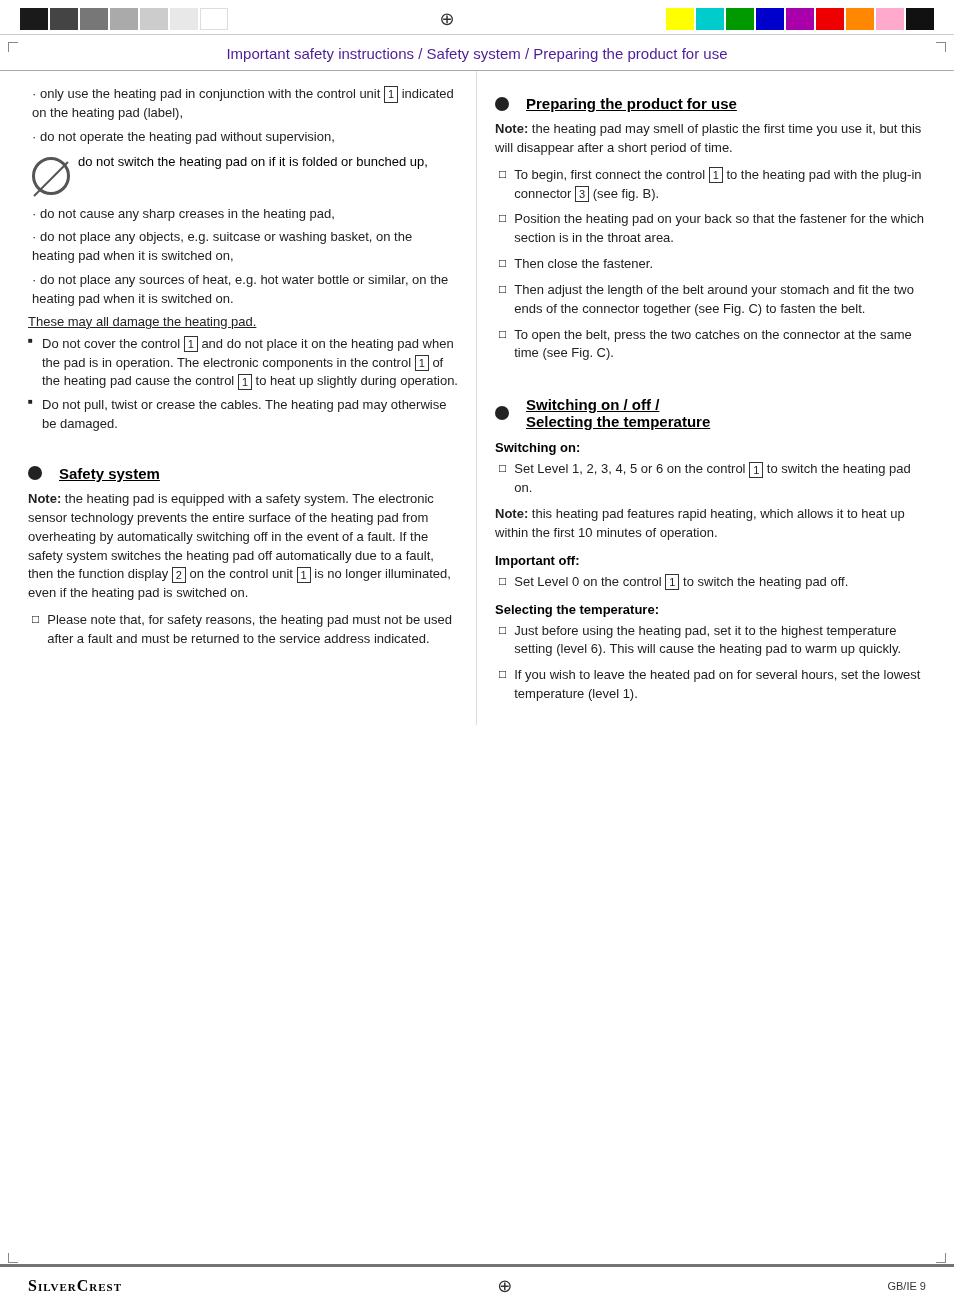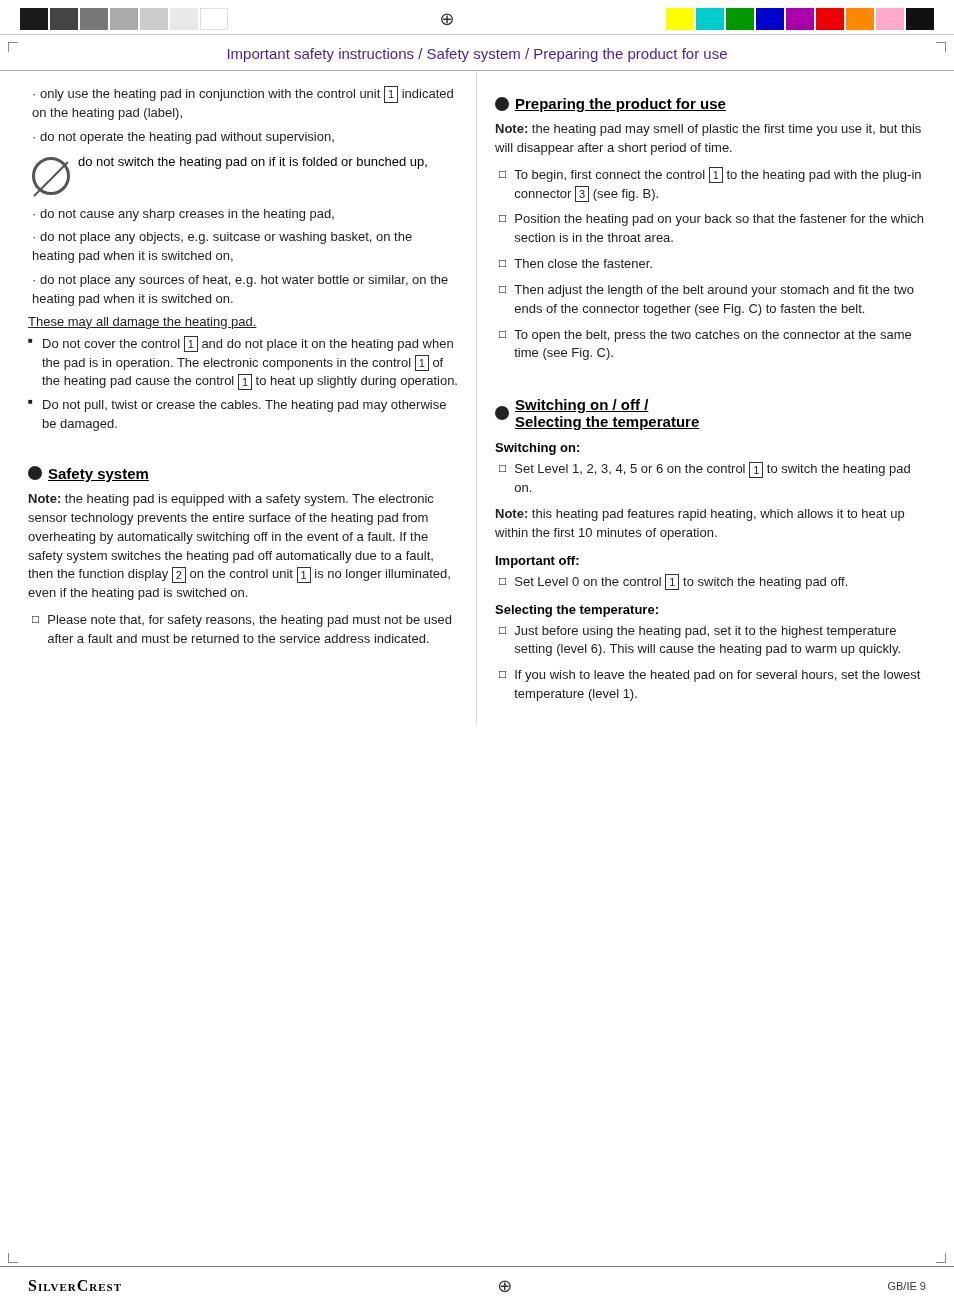--- a/index.html
+++ b/index.html
@@ -144,21 +144,21 @@
     .icon-row-text {
       flex: 1;
       line-height: 1.45;
     }
     .section-title {
       font-size: 15px;
       font-weight: bold;
       text-decoration: underline;
       display: flex;
       align-items: center;
-      gap: 6px;
+      gap: 17px;
       margin-bottom: 8px;
       margin-top: 10px;
     }
     .section-dot {
       width: 14px;
       height: 14px;
       background: #222;
       border-radius: 50%;
       display: inline-block;
       flex-shrink: 0;
@@ -195,21 +195,21 @@
     }
     .footer {
       position: absolute;
       bottom: 0;
       left: 0;
       right: 0;
       display: flex;
       justify-content: space-between;
       align-items: center;
       padding: 8px 28px;
-      border-top: 1px solid #737373;
+      border-top: 3px solid #737373;
     }
     .brand-name {
       font-family: serif;
       font-size: 16px;
       font-weight: bold;
       letter-spacing: 1px;
       font-variant: small-caps;
     }
     .page-num {
       font-size: 11px;

